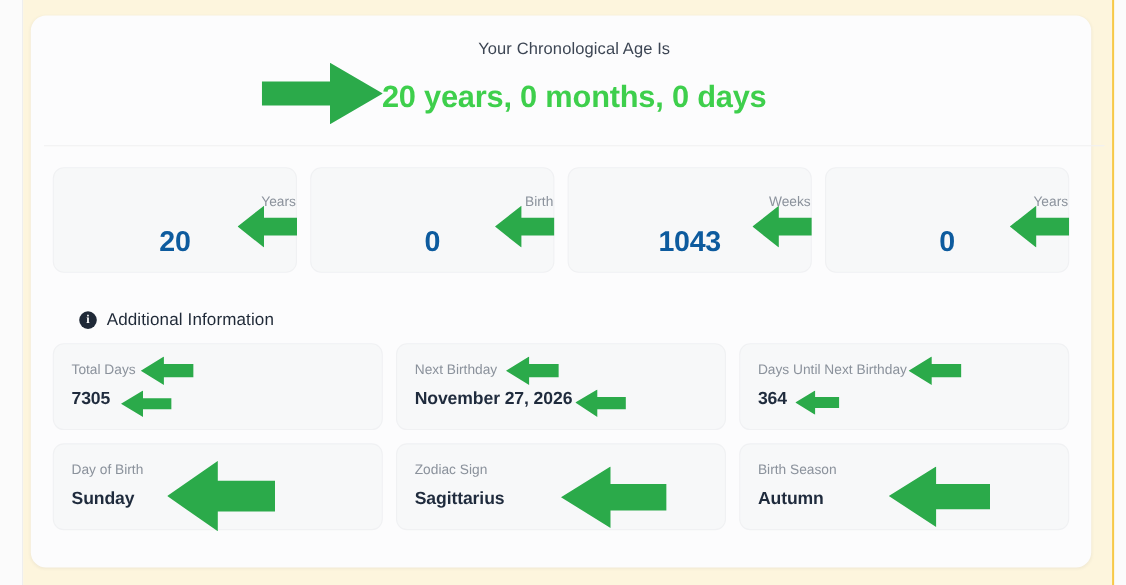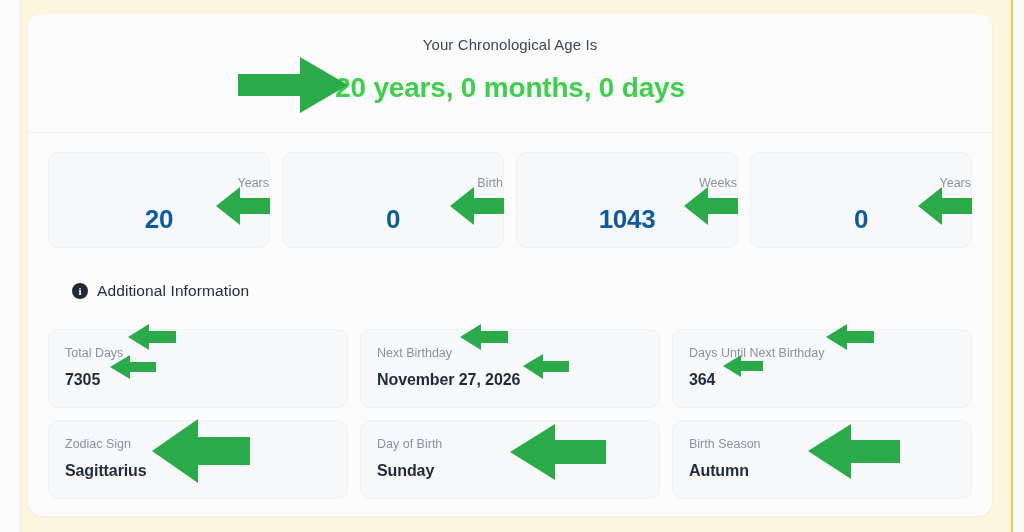--- a/index.html
+++ b/index.html
@@ -54,21 +54,21 @@
     height: 502px;
     background: #fcfcfd;
     border-radius: 14px;
     box-sizing: border-box;
     box-shadow: 0 1px 3px rgba(16,24,40,0.05);
   }
 
   
   .hero {
     position: absolute;
-    left: 0; top: 0;
+    left: 12px; top: 0;
     width: 964px;
     height: 119px;
     border-bottom: 1px solid #f0f0f2;
     box-sizing: border-box;
   }
   .hero-label {
     position: absolute;
     left: 0; top: 22px;
     width: 964px;
     text-align: center;
@@ -148,21 +148,21 @@
   .section-title {
     font-size: 15.5px;
     color: #1f2937;
     letter-spacing: .1px;
   }
 
   
   .info-grid {
     position: absolute;
     left: 20px;
-    top: 315px;
+    top: 298px;
     width: 924px;
     display: grid;
     grid-template-columns: repeat(3, 1fr);
     gap: 12px 12px;
   }
   .info-card {
     position: relative;
     height: 79px;
     background: #f7f8f9;
     border: 1px solid #f0f1f3;
@@ -238,26 +238,26 @@
       </div>
       <div class="info-card">
         <div class="info-label">Next Birthday</div>
         <div class="info-value">November 27, 2026</div>
       </div>
       <div class="info-card">
         <div class="info-label">Days Until Next Birthday</div>
         <div class="info-value">364</div>
       </div>
       <div class="info-card">
+        <div class="info-label">Day of Birth</div>
+        <div class="info-value">Sunday</div>
+      </div>
+      <div class="info-card">
         <div class="info-label">Zodiac Sign</div>
         <div class="info-value">Sagittarius</div>
-      </div>
-      <div class="info-card">
-        <div class="info-label">Day of Birth</div>
-        <div class="info-value">Sunday</div>
       </div>
       <div class="info-card">
         <div class="info-label">Birth Season</div>
         <div class="info-value">Autumn</div>
       </div>
     </div>
 
   </div>
 
   <div class="arrow" style="left:238px; top:57px; width:110px; height:56px;">

